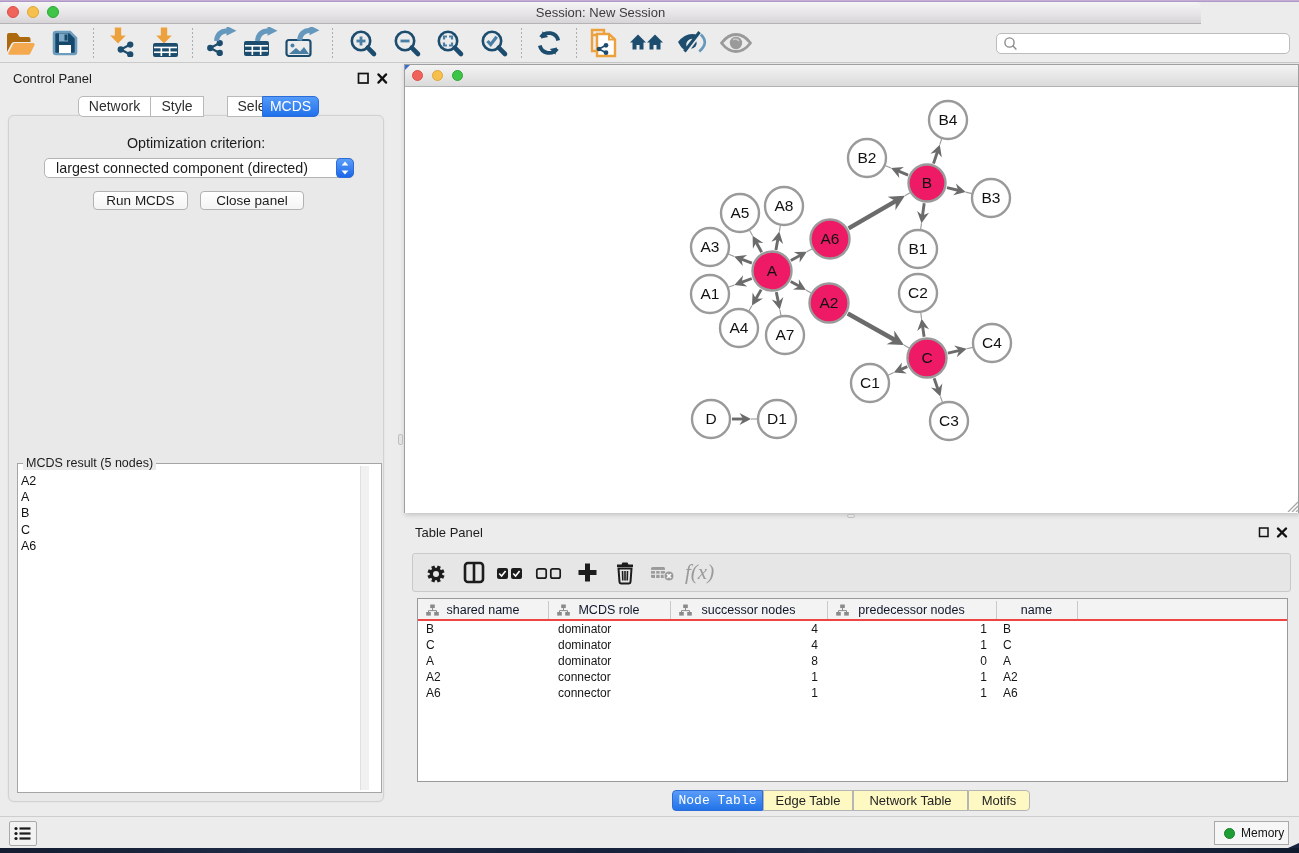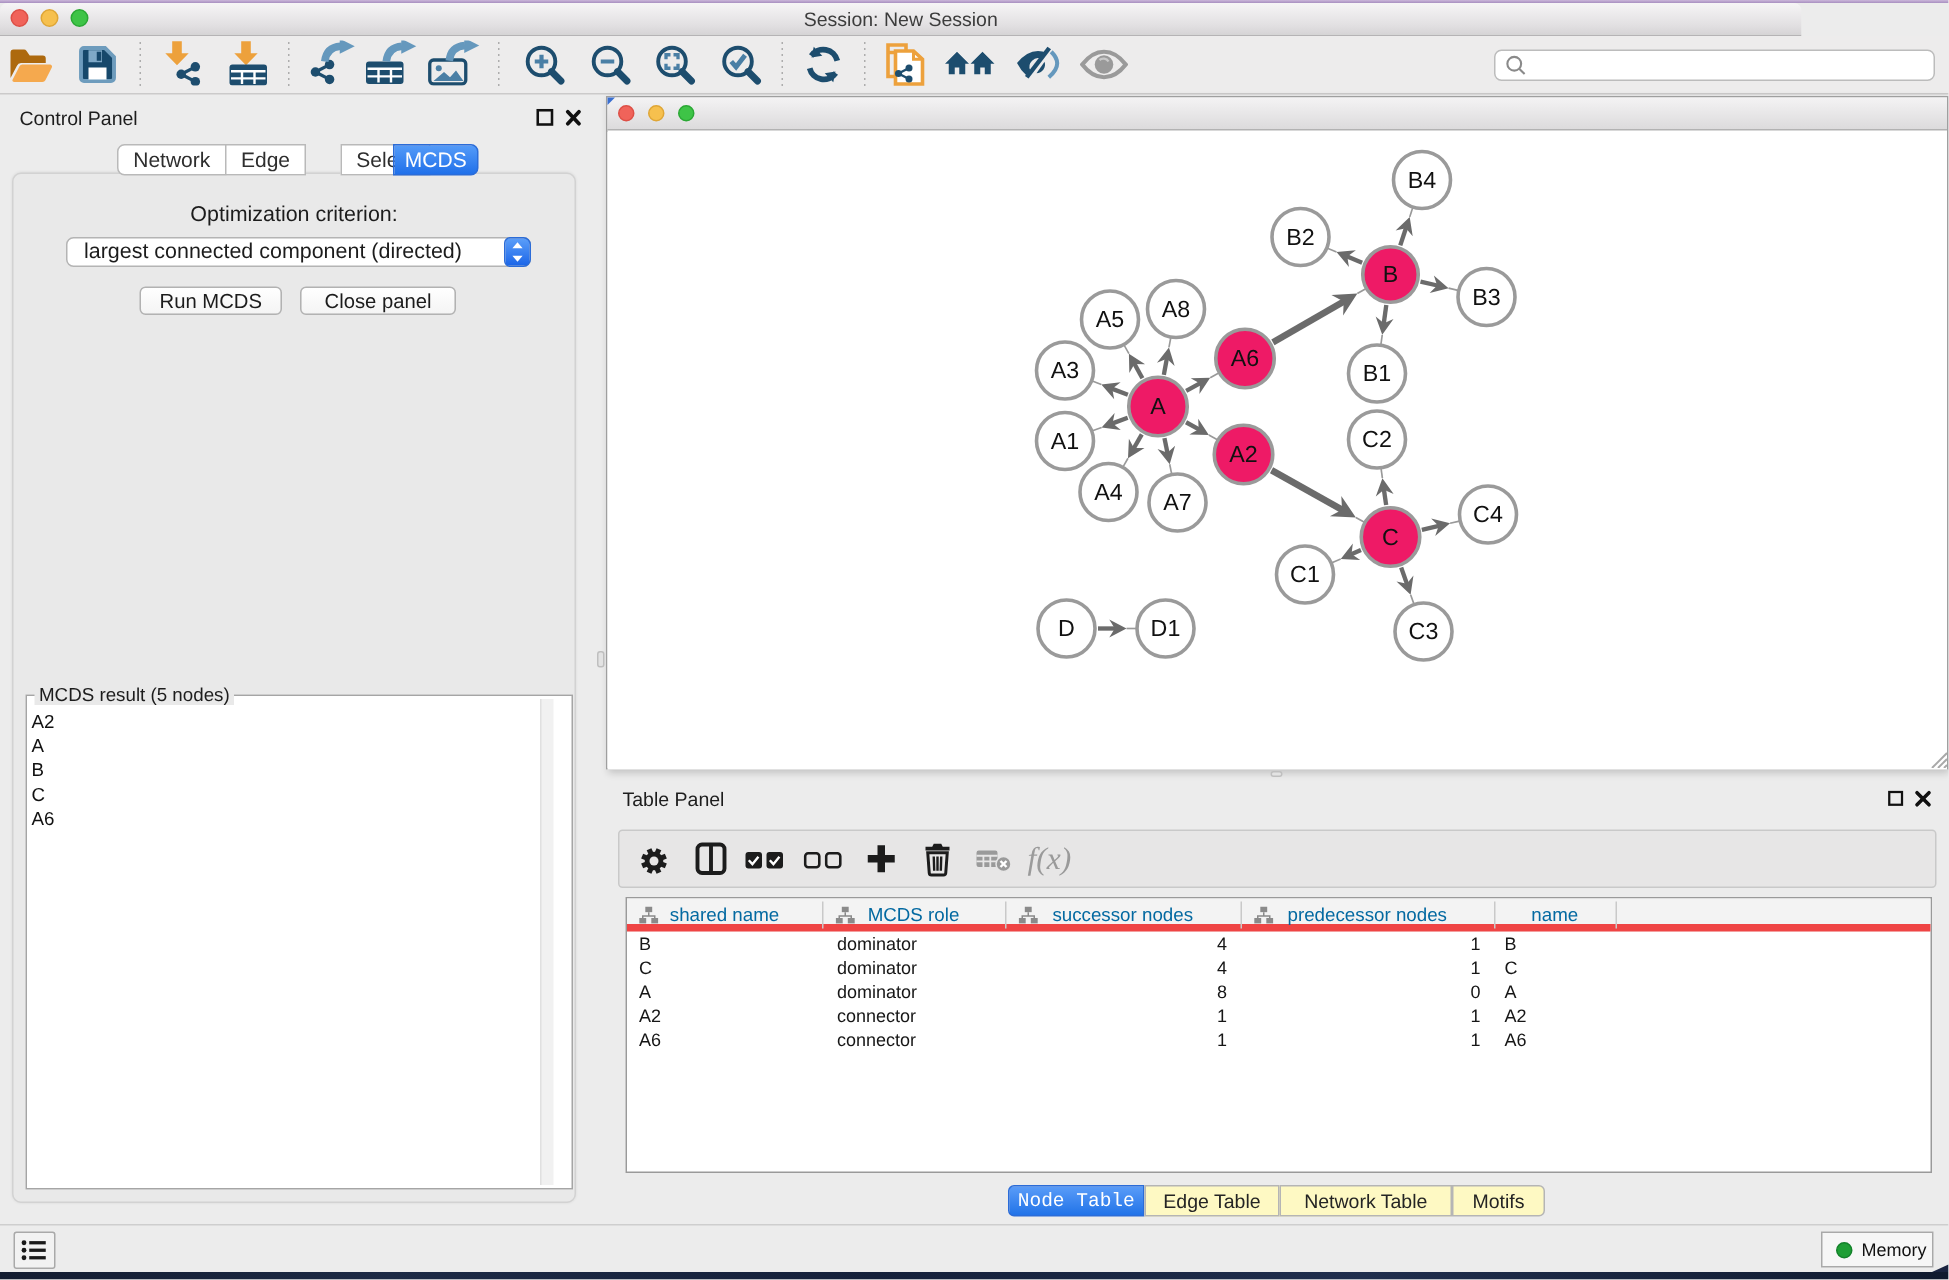--- a/index.html
+++ b/index.html
@@ -59,21 +59,21 @@
 #netcontent { position:absolute; left:0; top:23px; width:893px; height:425px; background:#fff; }
 #bluecorner { position:absolute; left:0; top:0; width:0; height:0;
   border-top:5px solid #3a6fd0; border-right:5px solid transparent; }
 
 
 #tp-title { left:415px; top:525px; font-size:13px; color:#1d1d1d; }
 #tp-toolbar { left:412px; top:553px; width:879px; height:39px; background:#e7e6e6;
   border:1px solid #c9c9c9; border-radius:3px; }
 #tbl { left:417px; top:598px; width:871px; height:184px; background:#fff; border:1px solid #9a9a9a; }
 #tbl-head { position:absolute; left:0; top:0; width:869px; height:22px; background:#f3f3f3;
-  border-bottom:5px solid #ef4444; font-size:12.5px; color:#0369a1; }
+  border-bottom:2px solid #ef4444; font-size:12.5px; color:#0f172a; }
 .th { position:absolute; top:0; height:22px; line-height:22px; text-align:center; }
 .thsep { position:absolute; top:2px; height:18px; width:1px; background:#c9c9c9; }
 .row { position:absolute; left:0; width:869px; height:16px; font-size:12px; color:#161616; line-height:16px; }
 .cell { position:absolute; top:0; height:16px; }
 .num { text-align:right; }
 
 
 .btab { position:absolute; top:790px; height:21px; background:#fef9c3; border:1px solid #b5b5b5;
   font-size:13px; color:#242424; text-align:center; line-height:19px; }
 .btab.sel { background:linear-gradient(#5a9cf8,#2173e8); color:#fff; border-color:#2b6cd8; }
@@ -234,21 +234,21 @@
 <div id="cp-title" class="abs">Control Panel</div>
 <svg class="abs" style="left:357px; top:72px;" width="32" height="13" viewBox="0 0 32 13">
     <rect x="1.5" y="1.5" width="9.5" height="9.5" fill="none" stroke="#111" stroke-width="1.7"></rect>
     <g stroke="#111" stroke-width="2.5" stroke-linecap="round">
       <line x1="21.5" y1="2.5" x2="29" y2="10.5"></line>
       <line x1="29" y1="2.5" x2="21.5" y2="10.5"></line>
     </g>
   </svg>
 <div id="cp-panel" class="abs"></div>
 <div class="tab abs" style="left:78px; width:73px; border-radius:5px 0 0 5px;">Network</div>
-<div class="tab abs" style="left:150px; width:54px;">Edge</div>
+<div class="tab abs" style="left:150px; width:54px;">Style</div>
 <div class="tab abs" style="left:203px; width:60px;margin-left:24px;">Select</div>
 <div class="tab sel abs" style="left:262px; width:57px; border-radius:0 5px 5px 0;">MCDS</div>
 <div id="optlabel" class="abs">Optimization criterion:</div>
 <div id="dropdown" class="abs">largest connected component (directed)</div>
 <div id="ddcap" class="abs">
     <svg width="18" height="20" viewBox="0 0 18 20" style="position:absolute; left:-1px; top:-1px;">
       <path d="M9 3.5 L12.4 7.5 H5.6 z" fill="#fff"></path>
       <path d="M9 16.5 L5.6 12.5 H12.4 z" fill="#fff"></path>
     </svg>
   </div>

